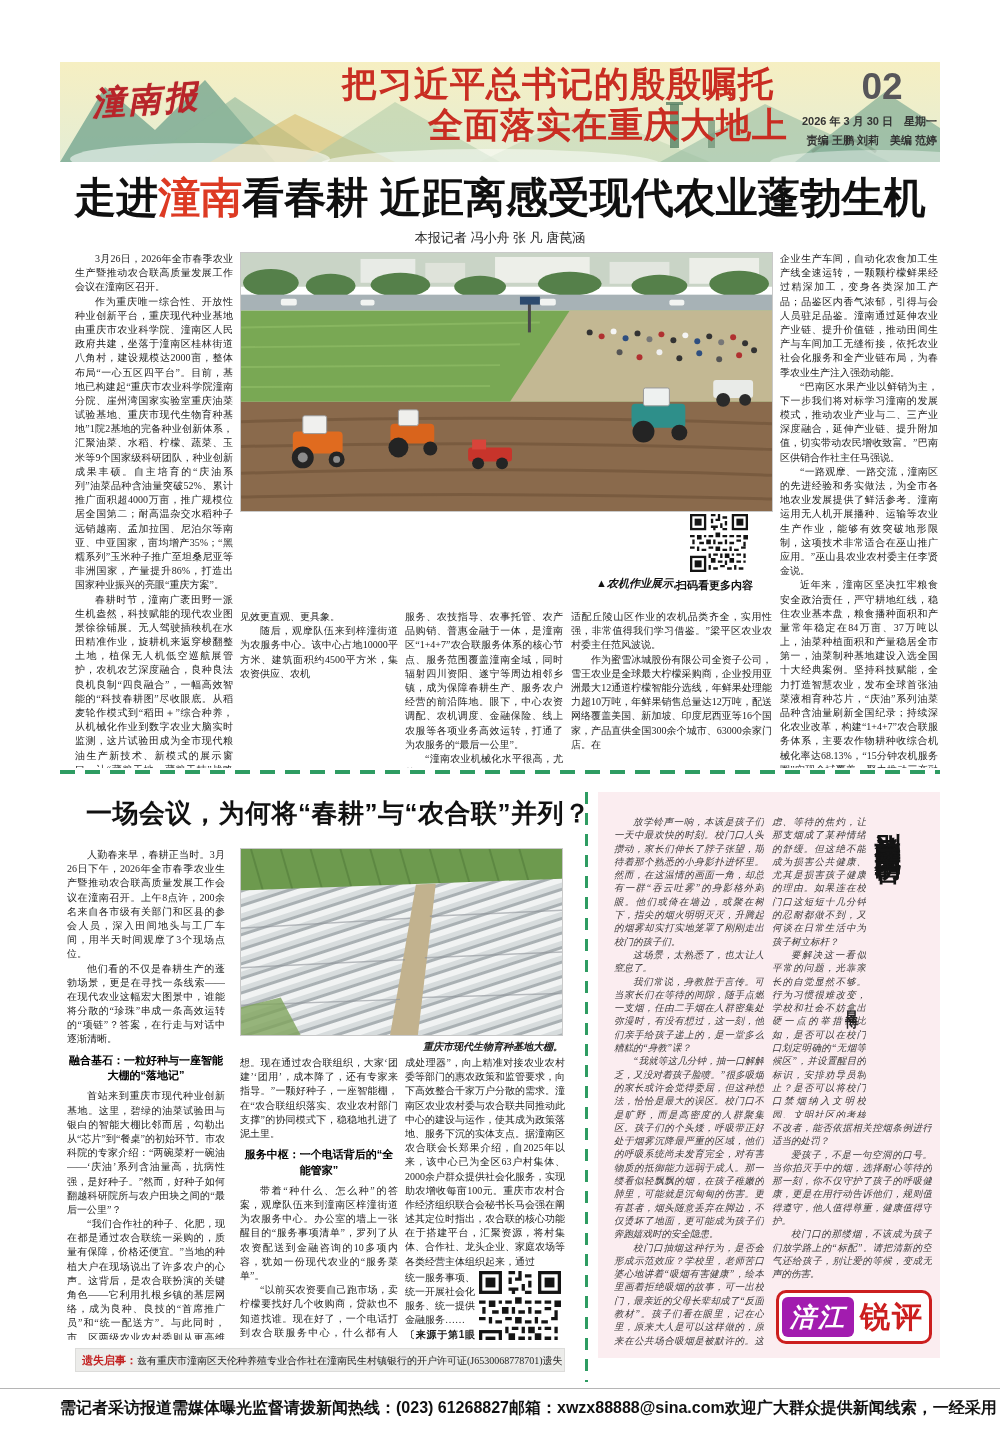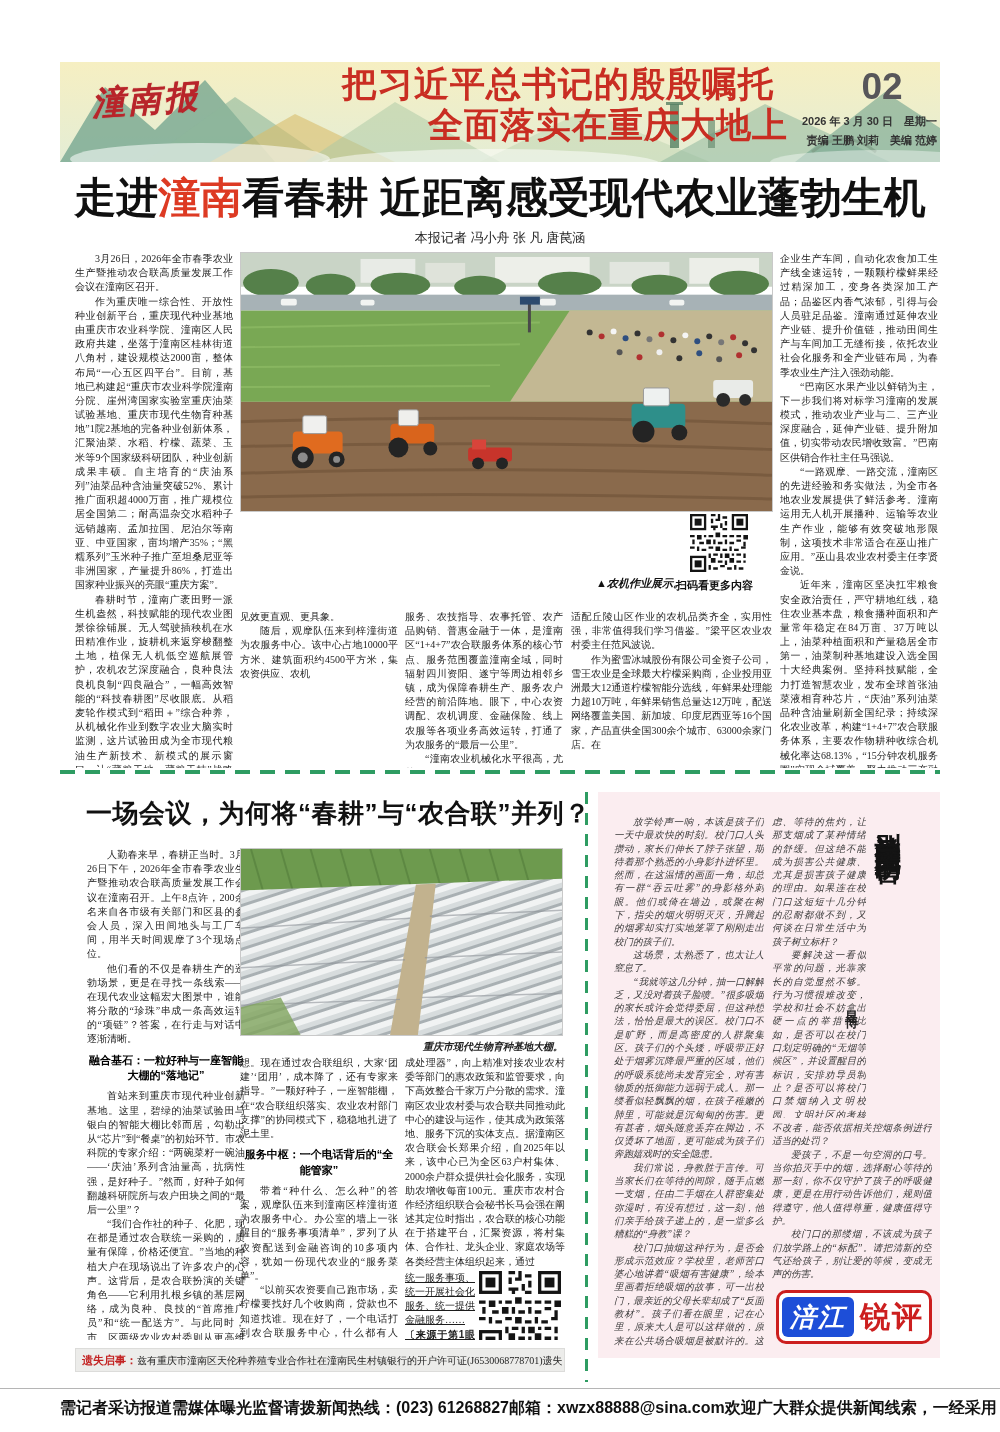--- a/index.html
+++ b/index.html
@@ -52,30 +52,30 @@
 
   
   .sep-h{left:60px;top:770px;width:880px;height:4px;
          background:repeating-linear-gradient(90deg,#2e9c62 0 15px,transparent 15px 25px);}
   .sep-v{left:585px;top:792px;width:3px;height:590px;
          background:repeating-linear-gradient(180deg,#2e9c62 0 12px,transparent 12px 21px);}
 
   
   .hl2{left:86px;top:796px;width:480px;font-family:"Liberation Sans",sans-serif;
        font-weight:900;font-size:26px;color:#111;letter-spacing:0.5px;white-space:nowrap;}
-  .a2c1{left:87px;top:848px;width:158px;height:492px;}
+  .a2c1{left:67px;top:848px;width:158px;height:492px;}
   .a2c2{left:240px;top:1056px;width:158px;height:284px;}
   .a2c3{left:405px;top:1056px;width:160px;height:284px;}
   .subhead{font-family:"Liberation Sans",sans-serif;font-weight:bold;font-size:11px;
            text-align:center;margin:6px 0;line-height:1.4;color:#000;}
   .photo2{left:240px;top:848px;width:323px;height:188px;border:1px solid #c9c9c9;box-sizing:border-box;}
   .photo2 svg{width:100%;height:100%;display:block;}
   .cap2{left:300px;top:1040px;width:263px;text-align:right;font-size:10px;
         font-weight:bold;font-style:italic;color:#222;}
-  .wrapRow{display:flex;margin-top:2px;text-decoration:underline;}
+  .wrapRow{display:flex;margin-top:2px;}
   .wrapRow .wtxt{width:70px;}
   .wrapRow .wtxt p{text-indent:0;}
   .wrapRow .src{font-weight:bold;font-family:"Liberation Sans",sans-serif;}
   .qr2box{width:86px;margin-left:4px;text-align:center;}
   .qr2box .qr2{width:82px;height:82px;}
 
   .notice{left:75px;top:1348px;width:490px;height:24px;background:#ececea;border:1px solid #dcdcda;
           box-sizing:border-box;font-size:10px;line-height:22px;color:#222;padding-left:6px;
           white-space:nowrap;overflow:hidden;}
   .notice b{color:#c32222;font-size:11px;}
@@ -89,21 +89,21 @@
   .ecolA{left:614px;top:816px;width:150px;height:530px;}
   .ecolB{left:772px;top:816px;width:94px;height:302px;}
   .ecolB2{left:772px;top:1122px;width:160px;height:158px;}
   .etitle{left:874px;top:812px;height:360px;writing-mode:vertical-rl;
           font-family:"Liberation Sans",sans-serif;font-weight:900;font-size:26px;
           color:#141414;letter-spacing:2px;line-height:1.05;}
   .eauthor{left:842px;top:1000px;writing-mode:vertical-rl;font-family:"Liberation Sans",sans-serif;
            font-size:13px;font-weight:bold;color:#222;letter-spacing:4px;}
   .elogo{left:776px;top:1290px;width:156px;height:54px;background:#fff;border:3px solid #cc1f1f;
          border-radius:10px;display:flex;align-items:center;padding:3px;box-sizing:border-box;}
-  .elogo .lbox{background:#1d4ed8;border-radius:6px;width:72px;height:40px;color:#fff;
+  .elogo .lbox{background:#a21caf;border-radius:6px;width:72px;height:40px;color:#fff;
                font-family:"DejaVu Serif",serif;font-style:italic;font-weight:bold;font-size:26px;
                display:flex;align-items:center;justify-content:center;letter-spacing:2px;}
   .elogo .rtxt{color:#cc1f1f;font-family:"Liberation Sans",sans-serif;font-weight:900;
                font-size:30px;margin-left:6px;letter-spacing:2px;}
 
   
   .footline{left:0;top:1388px;width:1000px;height:1px;background:#b5b5b5;}
   .footer{left:60px;top:1398px;width:880px;display:flex;justify-content:space-between;
           font-family:"Liberation Sans",sans-serif;font-weight:bold;font-size:16px;color:#111;
           white-space:nowrap;}
@@ -388,22 +388,22 @@
   </div>
 
   <div class="abs notice">
     <b>遗失启事：</b><span>兹有重庆市潼南区天伦种养殖专业合作社在潼南民生村镇银行的开户许可证(J6530068778701)遗失，现声明作废。</span>
   </div>
 
   <div class="abs epanel"></div>
   <div class="abs ecol ecolA">
     <p>放学铃声一响，本该是孩子们一天中最欢快的时刻。校门口人头攒动，家长们伸长了脖子张望，期待着那个熟悉的小身影扑进怀里。然而，在这温情的画面一角，却总有一群“吞云吐雾”的身影格外刺眼。他们或倚在墙边，或聚在树下，指尖的烟火明明灭灭，升腾起的烟雾却实打实地笼罩了刚刚走出校门的孩子们。</p>
     <p>这场景，太熟悉了，也太让人窒息了。</p>
+    <p>我们常说，身教胜于言传。可当家长们在等待的间隙，随手点燃一支烟，任由二手烟在人群密集处弥漫时，有没有想过，这一刻，他们亲手给孩子递上的，是一堂多么糟糕的“身教”课？</p>
     <p>“我就等这几分钟，抽一口解解乏，又没对着孩子脸喷。”很多吸烟的家长或许会觉得委屈，但这种想法，恰恰是最大的误区。校门口不是旷野，而是高密度的人群聚集区。孩子们的个头矮，呼吸带正好处于烟雾沉降最严重的区域，他们的呼吸系统尚未发育完全，对有害物质的抵御能力远弱于成人。那一缕看似轻飘飘的烟，在孩子稚嫩的肺里，可能就是沉甸甸的伤害。更有甚者，烟头随意丢弃在脚边，不仅烫坏了地面，更可能成为孩子们奔跑嬉戏时的安全隐患。</p>
-    <p>我们常说，身教胜于言传。可当家长们在等待的间隙，随手点燃一支烟，任由二手烟在人群密集处弥漫时，有没有想过，这一刻，他们亲手给孩子递上的，是一堂多么糟糕的“身教”课？</p>
     <p>校门口抽烟这种行为，是否会形成示范效应？学校里，老师苦口婆心地讲着“吸烟有害健康”，绘本里画着拒绝吸烟的故事，可一出校门，最亲近的父母长辈却成了“反面教材”。孩子们看在眼里，记在心里，原来大人是可以这样做的，原来在公共场合吸烟是被默许的。这种价值观的撕裂，比几口二手烟的危害更为深远。</p>
 
   </div>
   <div class="abs ecol ecolB">
     <p class="cont">虑、等待的焦灼，让那支烟成了某种情绪的舒缓。但这绝不能成为损害公共健康、尤其是损害孩子健康的理由。如果连在校门口这短短十几分钟的忍耐都做不到，又何谈在日常生活中为孩子树立标杆？</p>
     <p>要解决这一看似平常的问题，光靠家长的自觉显然不够。行为习惯很难改变，学校和社会不妨拿出硬一点的举措。比如，是否可以在校门口划定明确的“无烟等候区”，并设置醒目的标识，安排劝导员制止？是否可以将校门口禁烟纳入文明校园、文明社区的考核指标？甚至，对于屡劝</p>
   </div>
   <div class="abs ecol ecolB2">
     <p class="cont">不改者，能否依据相关控烟条例进行适当的处罚？</p>
     <p>爱孩子，不是一句空洞的口号。当你掐灭手中的烟，选择耐心等待的那一刻，你不仅守护了孩子的呼吸健康，更是在用行动告诉他们，规则值得遵守，他人值得尊重，健康值得守护。</p>

